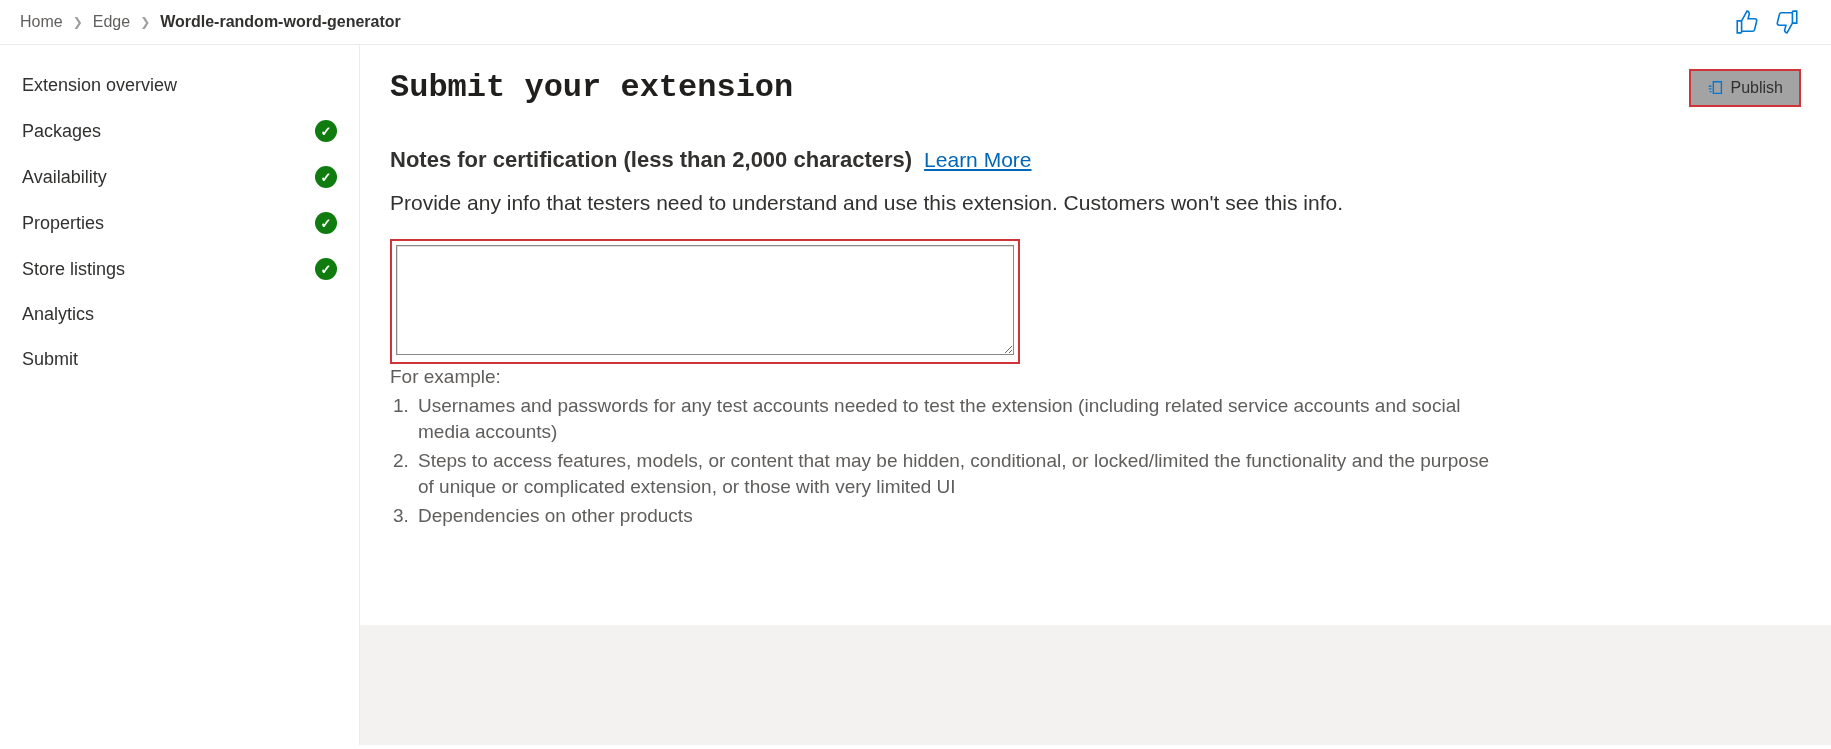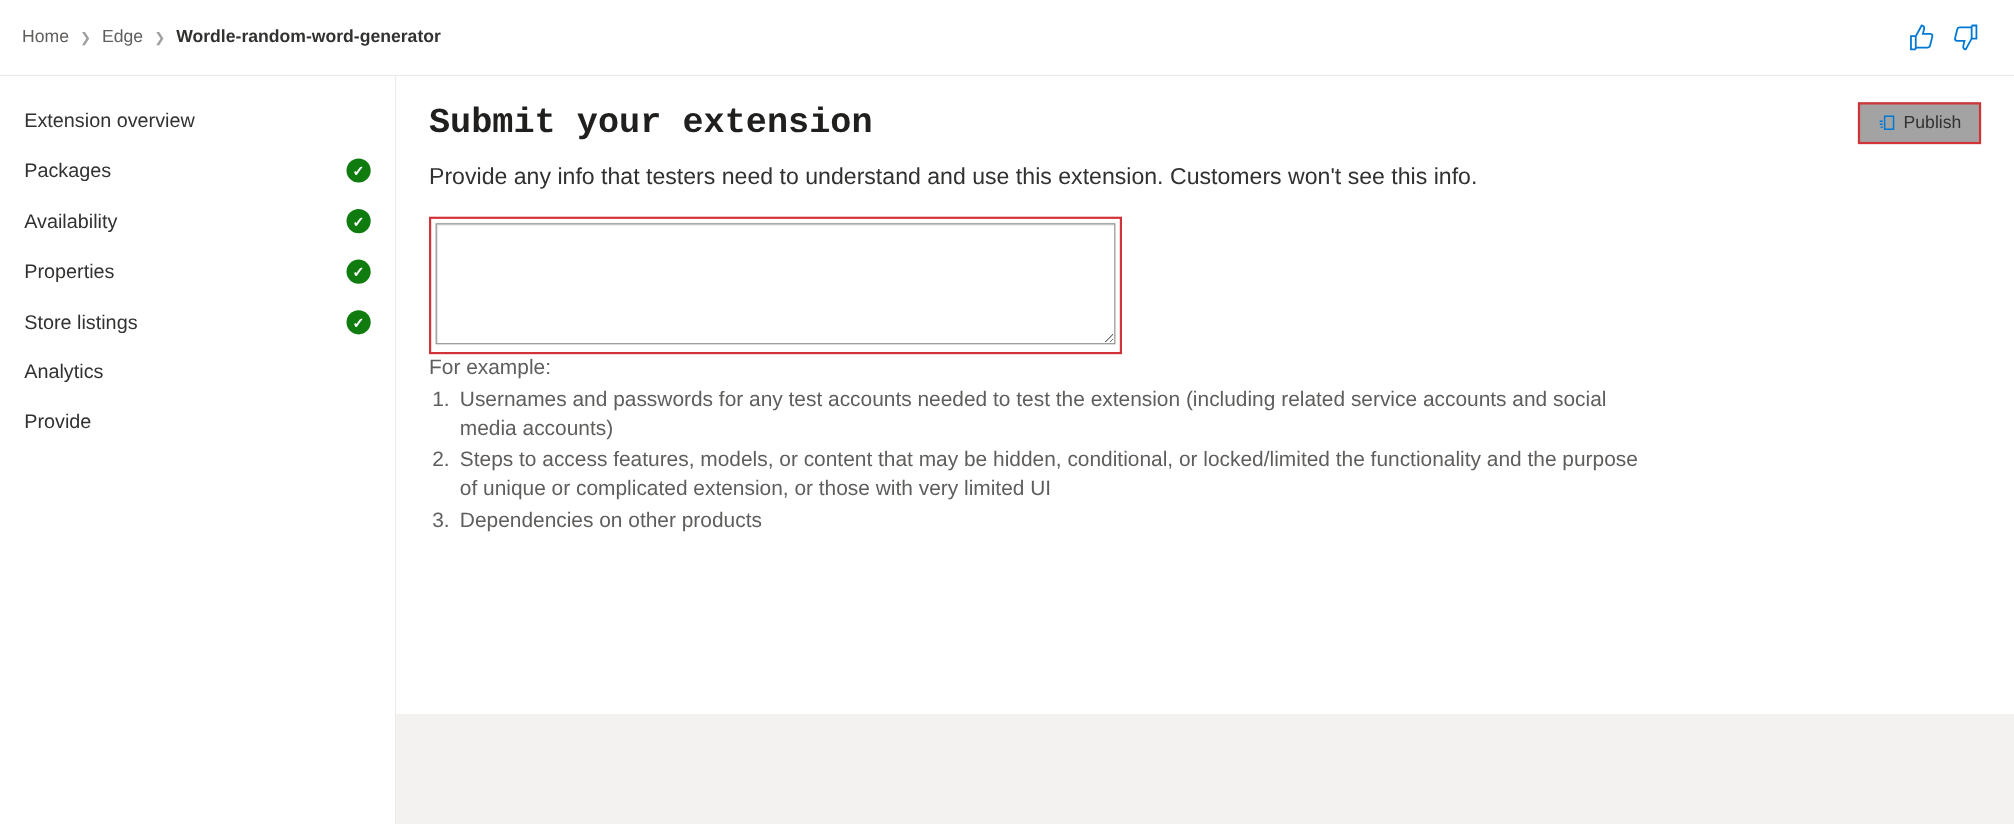--- a/index.html
+++ b/index.html
@@ -6,21 +6,21 @@
     body {
       font-family: "Segoe UI", -apple-system, BlinkMacSystemFont, sans-serif;
       font-size: 14px;
       color: #323130;
       background: #ffffff;
     }
     .topbar {
       display: flex;
       justify-content: space-between;
       align-items: center;
-      padding: 20px 20px;
+      padding: 8px 20px;
       border-bottom: 1px solid #edebe9;
     }
     .breadcrumb {
       display: flex;
       align-items: center;
       gap: 10px;
       font-size: 16px;
     }
     .breadcrumb-item {
       color: #605e5c;
@@ -210,38 +210,42 @@
       <span class="status-icon">✓</span>
     </div>
     <div class="sidebar-item">
       <span>Store listings</span>
       <span class="status-icon">✓</span>
     </div>
     <div class="sidebar-item">
       <span>Analytics</span>
     </div>
     <div class="sidebar-item">
-      <span>Provide</span>
+      <span>Submit</span>
     </div>
   </aside>
 
   <main class="main">
     <div class="page-header">
       <h1 class="page-title">Submit your extension</h1>
       <button class="publish-button">
         <span class="publish-icon">
           <svg viewBox="0 0 20 20" fill="none" stroke="currentColor" stroke-width="1.5">
             <path d="M7 3h9v13H7z"></path>
               <path d="M2 8h3M2 11h3M3 14h2"></path>
           </svg>
         </span>
         <span>Publish</span>
       </button>
     </div>
 
+    <h2 class="section-heading">
+      <span>Notes for certification (less than 2,000 characters)</span>
+      <a class="learn-more">Learn More</a>
+    </h2>
 
     <p class="section-subtitle">Provide any info that testers need to understand and use this extension. Customers won't see this info.</p>
 
     <div class="textarea-wrap">
       <textarea class="notes-textarea" value="" style=""></textarea>
     </div>
 
     <div class="example-block">
       <div>For example:</div>
       <ol class="example-list">

